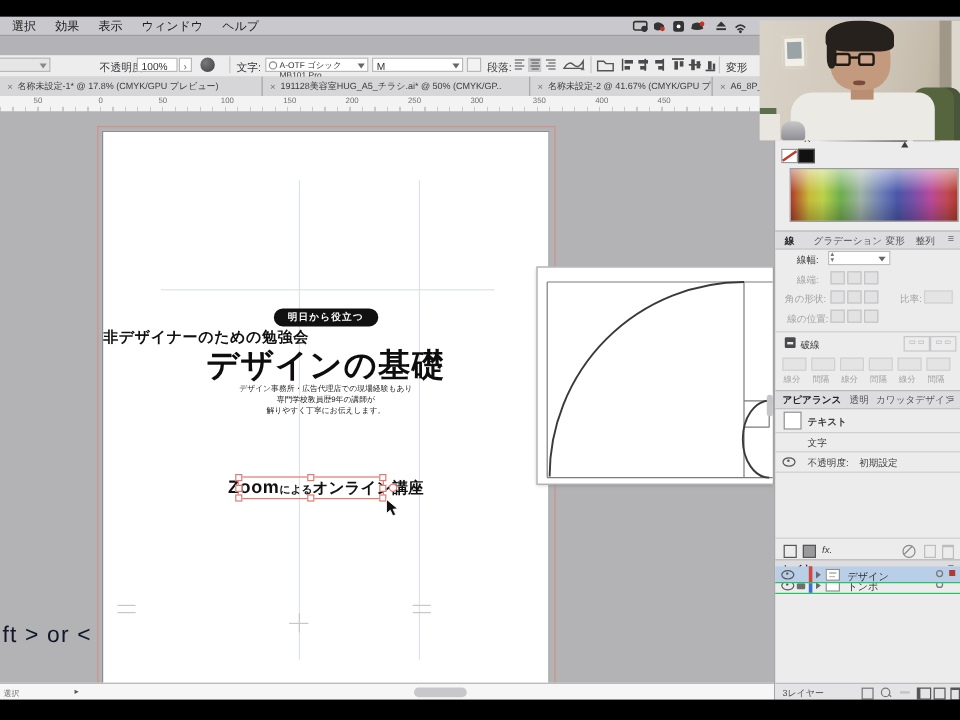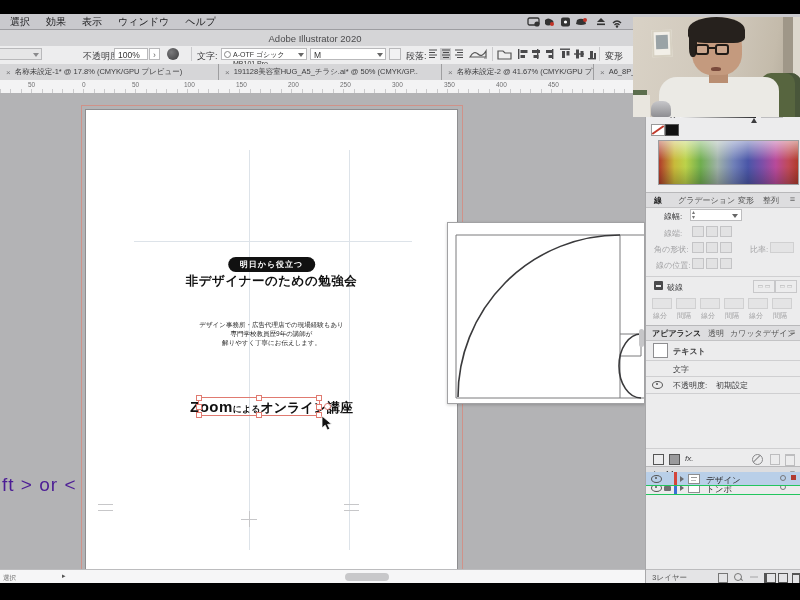--- a/index.html
+++ b/index.html
@@ -32,21 +32,21 @@
   
   .canvas{left:0;top:79px;width:645px;height:476px;background:#b3b3b5;overflow:hidden;}
   .bleed{position:absolute;left:81px;top:12px;width:380px;height:479px;border:1px solid #cf9289;}
   .artboard{position:absolute;left:85px;top:16px;width:373px;height:473px;background:#fff;border:1px solid #8e8e90;box-sizing:border-box;}
   .guide-v{position:absolute;width:1px;background:#dde3e9;}
   .guide-h{position:absolute;height:1px;background:#dde3e9;}
   .mark{position:absolute;background:#c7c7c9;}
   
   .flyer-badge{position:absolute;left:50%;transform:translateX(-50%);top:147px;background:#111;color:#fff;
                font-size:8px;font-weight:bold;padding:2px 12px;border-radius:8px;letter-spacing:1px;}
-  .flyer-sub{position:absolute;left:0;width:100%;text-align:center;top:163px;font-size:12.5px;font-weight:bold;color:#111;letter-spacing:.5px;}
+  .flyer-sub{position:absolute;left:0;width:100%;top:163px;font-size:12.5px;font-weight:bold;color:#111;letter-spacing:.5px;}
   .flyer-title{position:absolute;left:0;width:100%;text-align:center;top:176px;font-size:27px;font-weight:bold;color:#0d0d0d;letter-spacing:1px;}
   .flyer-desc{position:absolute;left:0;width:100%;text-align:center;top:210px;font-size:6.5px;line-height:9px;color:#222;}
   .flyer-date{position:absolute;left:0;width:100%;text-align:center;top:262px;font-size:17px;font-weight:bold;color:#111;}
   .daybox{display:inline-block;background:#111;color:#fff;font-size:9px;padding:1px 2px;vertical-align:2px;margin-left:2px;}
   .flyer-zoom{position:absolute;left:0;width:100%;text-align:center;top:288px;font-weight:bold;color:#111;font-size:13px;}
   .flyer-zoom .en{font-size:15px;letter-spacing:.5px;}
   .flyer-zoom .mid{font-size:9px;}
   .flyer-price{position:absolute;left:0;width:100%;text-align:center;top:308px;color:#111;font-weight:bold;}
   .flyer-price .dur{font-size:11px;}
   .flyer-price .pr{font-size:14px;}
@@ -76,21 +76,21 @@
   .lockic{position:absolute;width:7px;height:5px;background:#6e6e70;border-radius:1px;}
   .lockic:before{content:"";position:absolute;left:1px;top:-4px;width:3px;height:3px;border:1px solid #6e6e70;border-bottom:none;border-radius:3px 3px 0 0;}
   .lrow{position:absolute;left:0;width:100%;height:13px;border-bottom:1px solid #22c55e;font-size:8.5px;color:#2e2e30;}
   .lrow.sel{background:#b9cfe8;}
   .lcolor{position:absolute;left:28px;top:0;width:3px;height:13px;}
   .lswatch{position:absolute;left:42px;top:1.5px;width:12px;height:10px;background:#fff;border:1px solid #8e8e90;box-sizing:border-box;}
   .ldisc{position:absolute;left:34px;top:4px;width:0;height:0;border-top:3px solid transparent;border-bottom:3px solid transparent;border-left:4px solid #6a6a6c;}
   .lcircle{position:absolute;right:14px;top:3px;width:6px;height:6px;border:1px solid #77777a;border-radius:50%;box-sizing:border-box;}
   .statusbar{left:0;top:555px;width:645px;height:14px;background:#f6f6f7;border-top:1px solid #bcbcbe;}
   .hthumb{position:absolute;left:345px;top:3px;width:44px;height:8px;background:#c8c8ca;border-radius:4px;}
-  .overlay-shortcut{position:absolute;left:2px;top:381px;font-size:19px;color:#4c1d95;letter-spacing:1px;}
+  .overlay-shortcut{position:absolute;left:2px;top:426px;font-size:19px;color:#0f172a;letter-spacing:1px;}
   .blackbar{position:absolute;left:0;width:800px;background:#000;}
 </style>
 </head>
 <body>
 
 <div class="blackbar" style="top:0;height:14px;"></div>
 
 <div class="app">
 
   <div class="menubar abs">
@@ -109,23 +109,20 @@
     <circle cx="38.5" cy="7" r="1.6" fill="#fff"></circle>
     <path d="M50 5 q4 -2.5 8 0 l1 4 q-5 2 -10 0 z" fill="#333"></path>
     <circle cx="58" cy="5" r="2" fill="#c33327"></circle>
     <path d="M70 7 l4 -4 l4 4 z" fill="#333"></path>
       <rect x="70" y="8.5" width="8" height="1.6" fill="#333"></rect>
     <path d="M86 8 q4 -4 8 0" stroke="#333" stroke-width="1.4" fill="none"></path>
     <path d="M87.5 10 q2.5 -2.4 5 0" stroke="#333" stroke-width="1.4" fill="none"></path>
     <circle cx="90" cy="11.5" r="1.2" fill="#333"></circle>
   </svg>
 
-  <div class="titlebar abs">
-    <div class="t">Adobe Illustrator 2020</div>
-  </div>
 
   <div class="controlbar abs">
     <div class="cfield" style="left:-20px;top:2px;width:62px;background:#e6e6e7;"></div>
     <div class="chev" style="left:33px;top:7px;border-top-color:#8a8a8c;"></div>
     <span class="clabel" style="left:83px;">不透明度:</span>
     <div class="cfield" style="left:114px;top:2px;width:34px;">100%</div>
     <div class="cfield" style="left:149px;top:2px;width:11px;color:#666;">›</div>
     <div class="abs" style="left:167px;top:2px;width:12px;height:12px;border-radius:50%;background:radial-gradient(circle at 35% 35%,#7a7a7c,#3c3c3e);"></div>
     <div class="abs" style="left:191px;top:1px;width:1px;height:14px;background:#c9c9cb;"></div>
     <span class="clabel" style="left:197px;">文字:</span>
@@ -222,20 +219,21 @@
 
       <div class="mark" style="left:12px;top:394px;width:15px;height:1px;"></div>
       <div class="mark" style="left:12px;top:400px;width:15px;height:1px;"></div>
       <div class="mark" style="left:258px;top:394px;width:15px;height:1px;"></div>
       <div class="mark" style="left:258px;top:400px;width:15px;height:1px;"></div>
       <div class="mark" style="left:155px;top:409px;width:16px;height:1px;"></div>
       <div class="mark" style="left:163px;top:401px;width:1px;height:16px;"></div>
 
       <div class="flyer-badge">明日から役立つ</div>
       <div class="flyer-sub">非デザイナーのための勉強会</div>
+      <div class="flyer-title">デザインの基礎</div>
       <div class="flyer-desc">
         <div>デザイン事務所・広告代理店での現場経験もあり</div>
         <div>専門学校教員歴9年の講師が</div>
         <div>解りやすく丁寧にお伝えします。</div>
       </div>
       <div class="flyer-zoom"><span class="en">Zoom</span><span class="mid">による</span><span>オンライン講座</span></div>
 
       <div class="selrect">
         <div class="handle" style="left:-3px;top:-3px;"></div>
         <div class="handle" style="left:57px;top:-3px;"></div>
@@ -389,21 +387,21 @@
       <div class="ldisc"></div>
       <div class="lswatch">
         <div class="abs" style="left:2px;top:2px;width:6px;height:1px;background:#999;"></div>
         <div class="abs" style="left:2px;top:5px;width:5px;height:1px;background:#bbb;"></div>
       </div>
       <span class="abs" style="left:60px;top:2.5px;">デザイン</span>
       <div class="lcircle"></div>
       <div class="abs" style="right:4px;top:3px;width:5px;height:5px;background:#b03a30;"></div>
     </div>
 
-    <div class="abs" style="left:0;top:489px;width:100%;height:14px;background:#e4e4e6;border-top:1px solid #bcbcbe;font-family:Liberation Mono, monospace;">
+    <div class="abs" style="left:0;top:489px;width:100%;height:14px;background:#e4e4e6;border-top:1px solid #bcbcbe;">
       <span class="plabel" style="left:6px;top:3px;font-size:7.5px;color:#555;">3レイヤー</span>
       <div class="abs" style="left:72px;top:3px;width:8px;height:8px;border:1px solid #777;"></div>
       <div class="abs" style="left:88px;top:3px;width:6px;height:6px;border:1.2px solid #777;border-radius:50%;">
         <div class="abs" style="left:5px;top:5px;width:3px;height:1.2px;background:#777;transform:rotate(45deg);"></div>
       </div>
       <div class="abs" style="left:104px;top:6px;width:8px;height:2px;background:#c4c4c6;"></div>
       <div class="abs" style="left:118px;top:3px;width:8px;height:8px;border:1px solid #555;border-left-width:3px;"></div>
       <div class="abs" style="left:132px;top:3px;width:8px;height:8px;border:1px solid #555;"></div>
       <div class="abs" style="left:146px;top:3px;width:6px;height:8px;border:1px solid #555;border-top:2px solid #555;"></div>
     </div>

